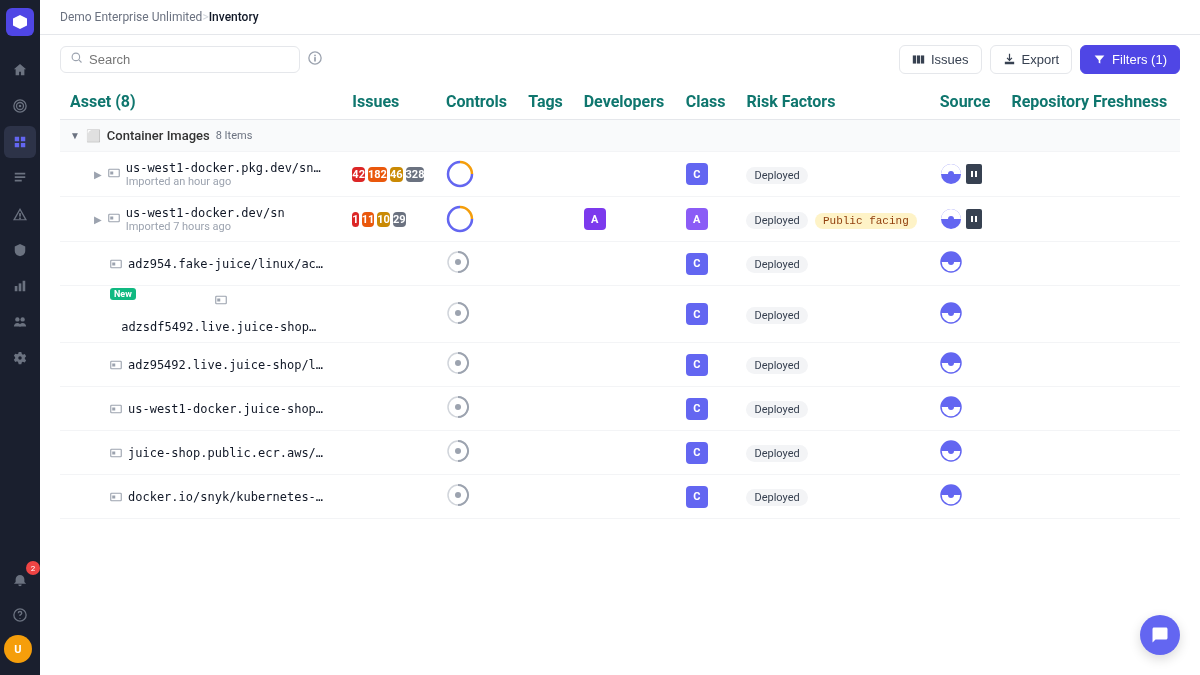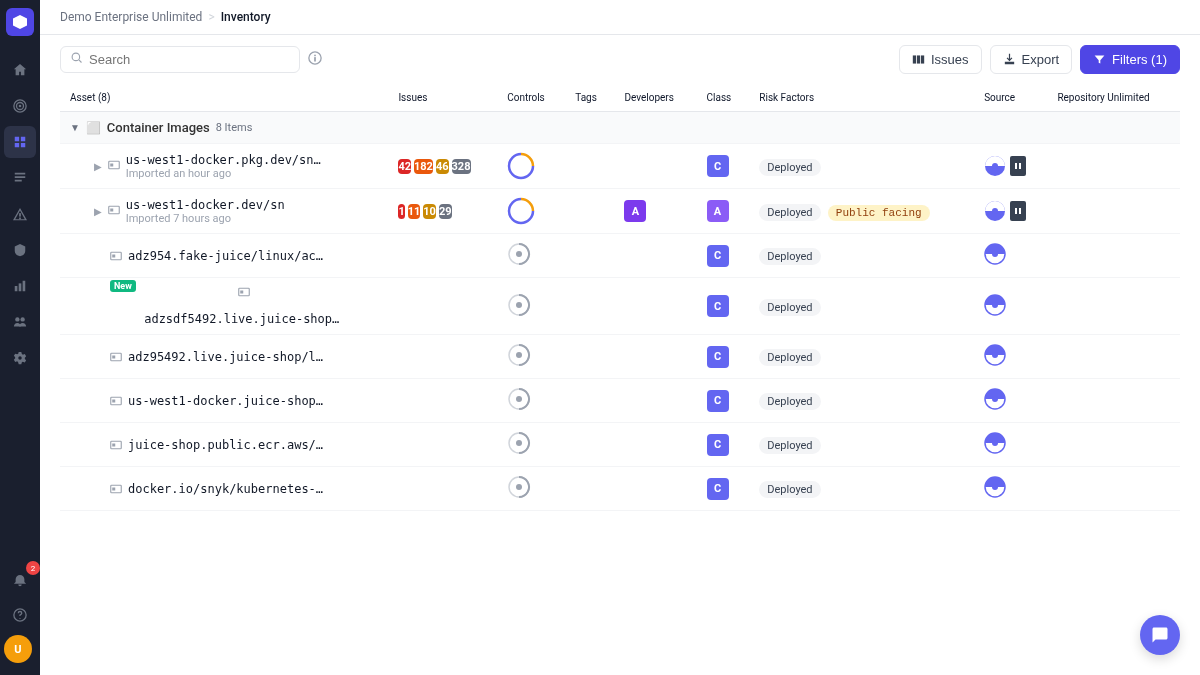--- a/index.html
+++ b/index.html
@@ -47,21 +47,20 @@
     }
 
     
     .main { flex: 1; display: flex; flex-direction: column; overflow: hidden; }
 
     
     .header {
       padding: 10px 20px;
       border-bottom: 1px solid #e5e7eb;
       display: flex; align-items: center;
-      gap: 6px;
       font-size: 12px;
       color: #6b7280;
     }
     .header-crumb { color: #6b7280; }
     .header-crumb.active { color: #111827; font-weight: 500; }
     .header-sep { color: #d1d5db; }
 
     
     .tabs {
       display: flex;
@@ -117,23 +116,23 @@
       color: white;
       border-color: #4f46e5;
     }
 
     
     .table-container { flex: 1; overflow-y: auto; padding: 0 20px; }
     table { width: 100%; border-collapse: collapse; }
     thead th {
       text-align: left;
       padding: 8px 10px;
-      font-size: 10px;
-      font-weight: 400;
-      color: #0f172a;
+      font-size: 16px;
+      font-weight: 700;
+      color: #0f766e;
       border-bottom: 1px solid #e5e7eb;
       white-space: nowrap;
     }
     tbody tr { border-bottom: 1px solid #f3f4f6; }
     tbody td { padding: 8px 10px; vertical-align: middle; }
 
     
     .group-row td { background: #f9fafb; font-weight: 500; font-size: 13px; }
     .group-row .group-label { display: flex; align-items: center; gap: 6px; }
     .group-count { font-size: 11px; color: #6b7280; font-weight: normal; }
@@ -355,21 +354,21 @@
       <thead>
         <tr>
           <th>Asset (8)</th>
           <th>Issues</th>
           <th>Controls</th>
           <th>Tags</th>
           <th>Developers</th>
           <th>Class</th>
           <th>Risk Factors</th>
           <th>Source</th>
-          <th>Repository Unlimited</th>
+          <th>Repository Freshness</th>
         </tr>
       </thead>
       <tbody>
 
         <tr class="group-row">
           <td colspan="9">
             <div class="group-label">
               <span class="chevron">▼</span>
               <span style="color:#6b7280; font-size:12px;">⬜</span>
               <span>Container Images</span>

